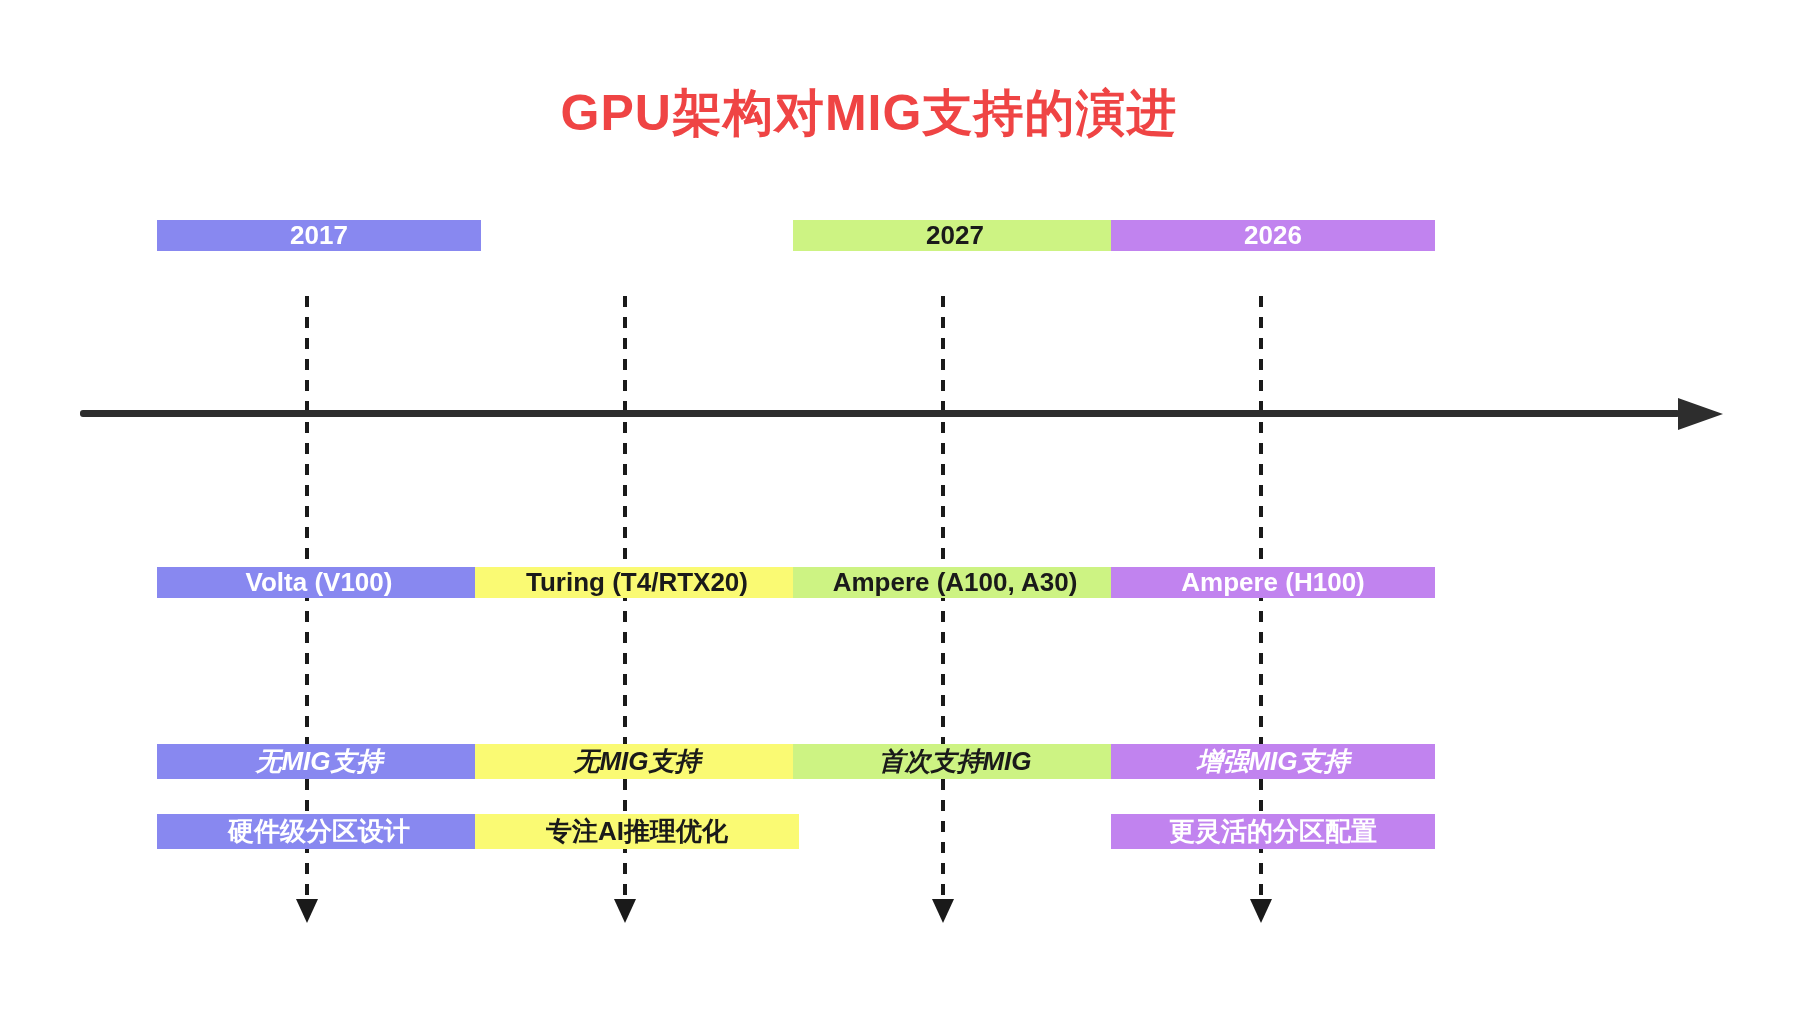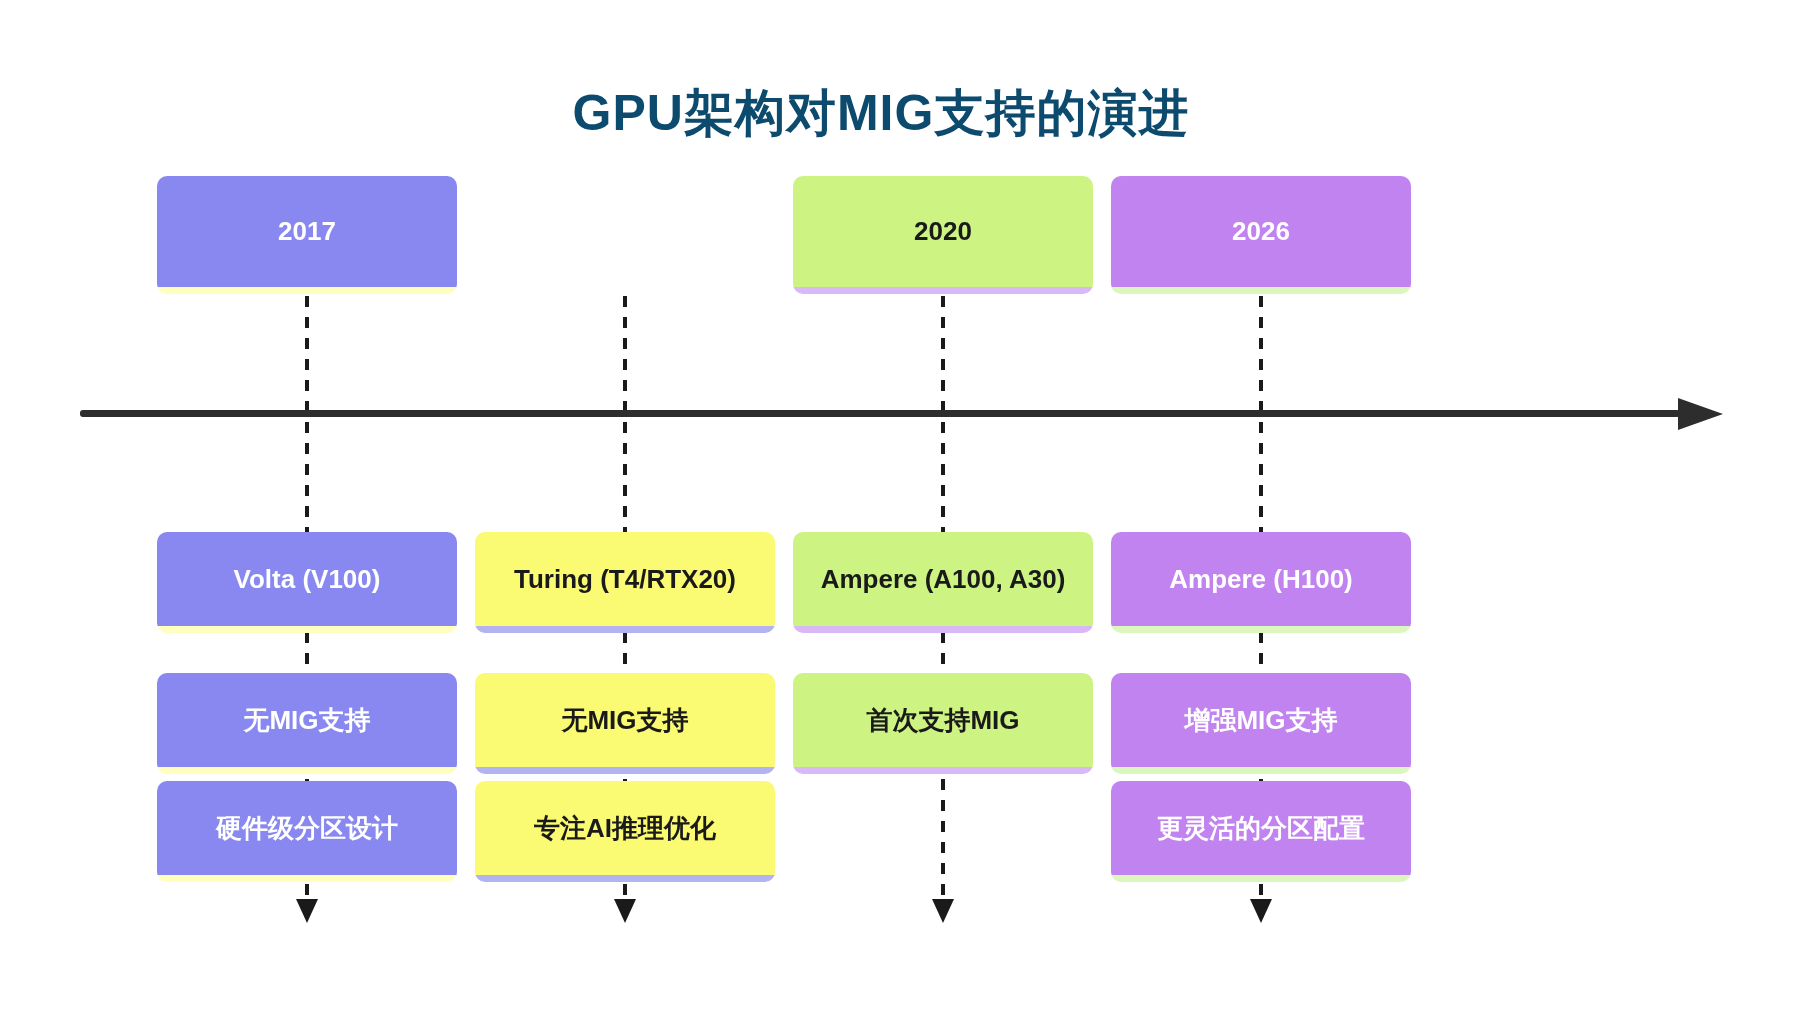--- a/index.html
+++ b/index.html
@@ -5,23 +5,23 @@
   html, body { margin: 0; padding: 0; }
   body {
     width: 1806px; height: 1012px;
     background: #ffffff;
     font-family: "Liberation Sans", "DejaVu Sans", sans-serif;
     position: relative; overflow: hidden;
   }
   .stage { position: absolute; inset: 0; }
 
   .title {
-    position: absolute; left: 16px; top: 80px; width: 1730px;
+    position: absolute; left: 4px; top: 80px; width: 1730px;
     text-align: center;
-    font-size: 50px; font-weight: bold; color: #0c4a6e;
+    font-size: 50px; font-weight: bold; color: #ef4444;
     letter-spacing: 1px;
   }
 
   
   .timeline-line {
     position: absolute; left: 80px; top: 410px;
     width: 1600px; height: 7px; background: #2d2d2d;
     border-radius: 3px; z-index: 2;
   }
   .timeline-head {
@@ -40,37 +40,38 @@
   .col-4 { left: 1111px; }
 
   .dashes {
     position: absolute; left: 148px; top: 296px;
     width: 4px; height: 602px; z-index: 0;
     background: repeating-linear-gradient(to bottom,
       #1a1a1a 0 11px, transparent 11px 21px);
   }
 
   .box {
-    position: absolute; left: 0; width: 300px;
+    position: absolute; left: 0; width: 324px;
     border-radius: 10px; overflow: hidden;
-    display: flex; flex-direction: column;
+    display: flex; flex-direction: row;
     z-index: 1;
     box-shadow: 0 0 0 1px rgba(255,255,255,0.0);
+    align-items: center;
   }
   .box .face {
     flex: 1; background: var(--box);
     display: flex; align-items: center; justify-content: center;
     color: var(--txt); font-weight: bold; font-size: 26px;
     white-space: nowrap;
   }
   .box .strip { height: 7px; background: var(--strip); }
 
   .year-box    { top: 176px; height: 118px; }
   .arch-box    { top: 532px; height: 101px; }
-  .mig-box     { top: 673px; height: 101px; }
+  .mig-box     { top: 711px; height: 101px; font-style: italic; }
   .feature-box { top: 781px; height: 101px; }
 
   .down-arrow {
     position: absolute; left: 139px; top: 899px;
     width: 0; height: 0; z-index: 1;
     border-left: 11px solid transparent;
     border-right: 11px solid transparent;
     border-top: 24px solid #1a1a1a;
   }
 </style>
@@ -118,21 +119,21 @@
     <div class="box feature-box">
       <div class="face">专注AI推理优化</div>
       <div class="strip"></div>
     </div>
     <div class="down-arrow"></div>
   </div>
 
   <div class="column col-3" style="--box: #cdf383; --strip: #d9b8f7; --txt: #1a1a1a;">
     <div class="dashes"></div>
     <div class="box year-box">
-      <div class="face">2020</div>
+      <div class="face">2027</div>
       <div class="strip"></div>
     </div>
     <div class="box arch-box">
       <div class="face">Ampere (A100, A30)</div>
       <div class="strip"></div>
     </div>
     <div class="box mig-box">
       <div class="face">首次支持MIG</div>
       <div class="strip"></div>
     </div>

